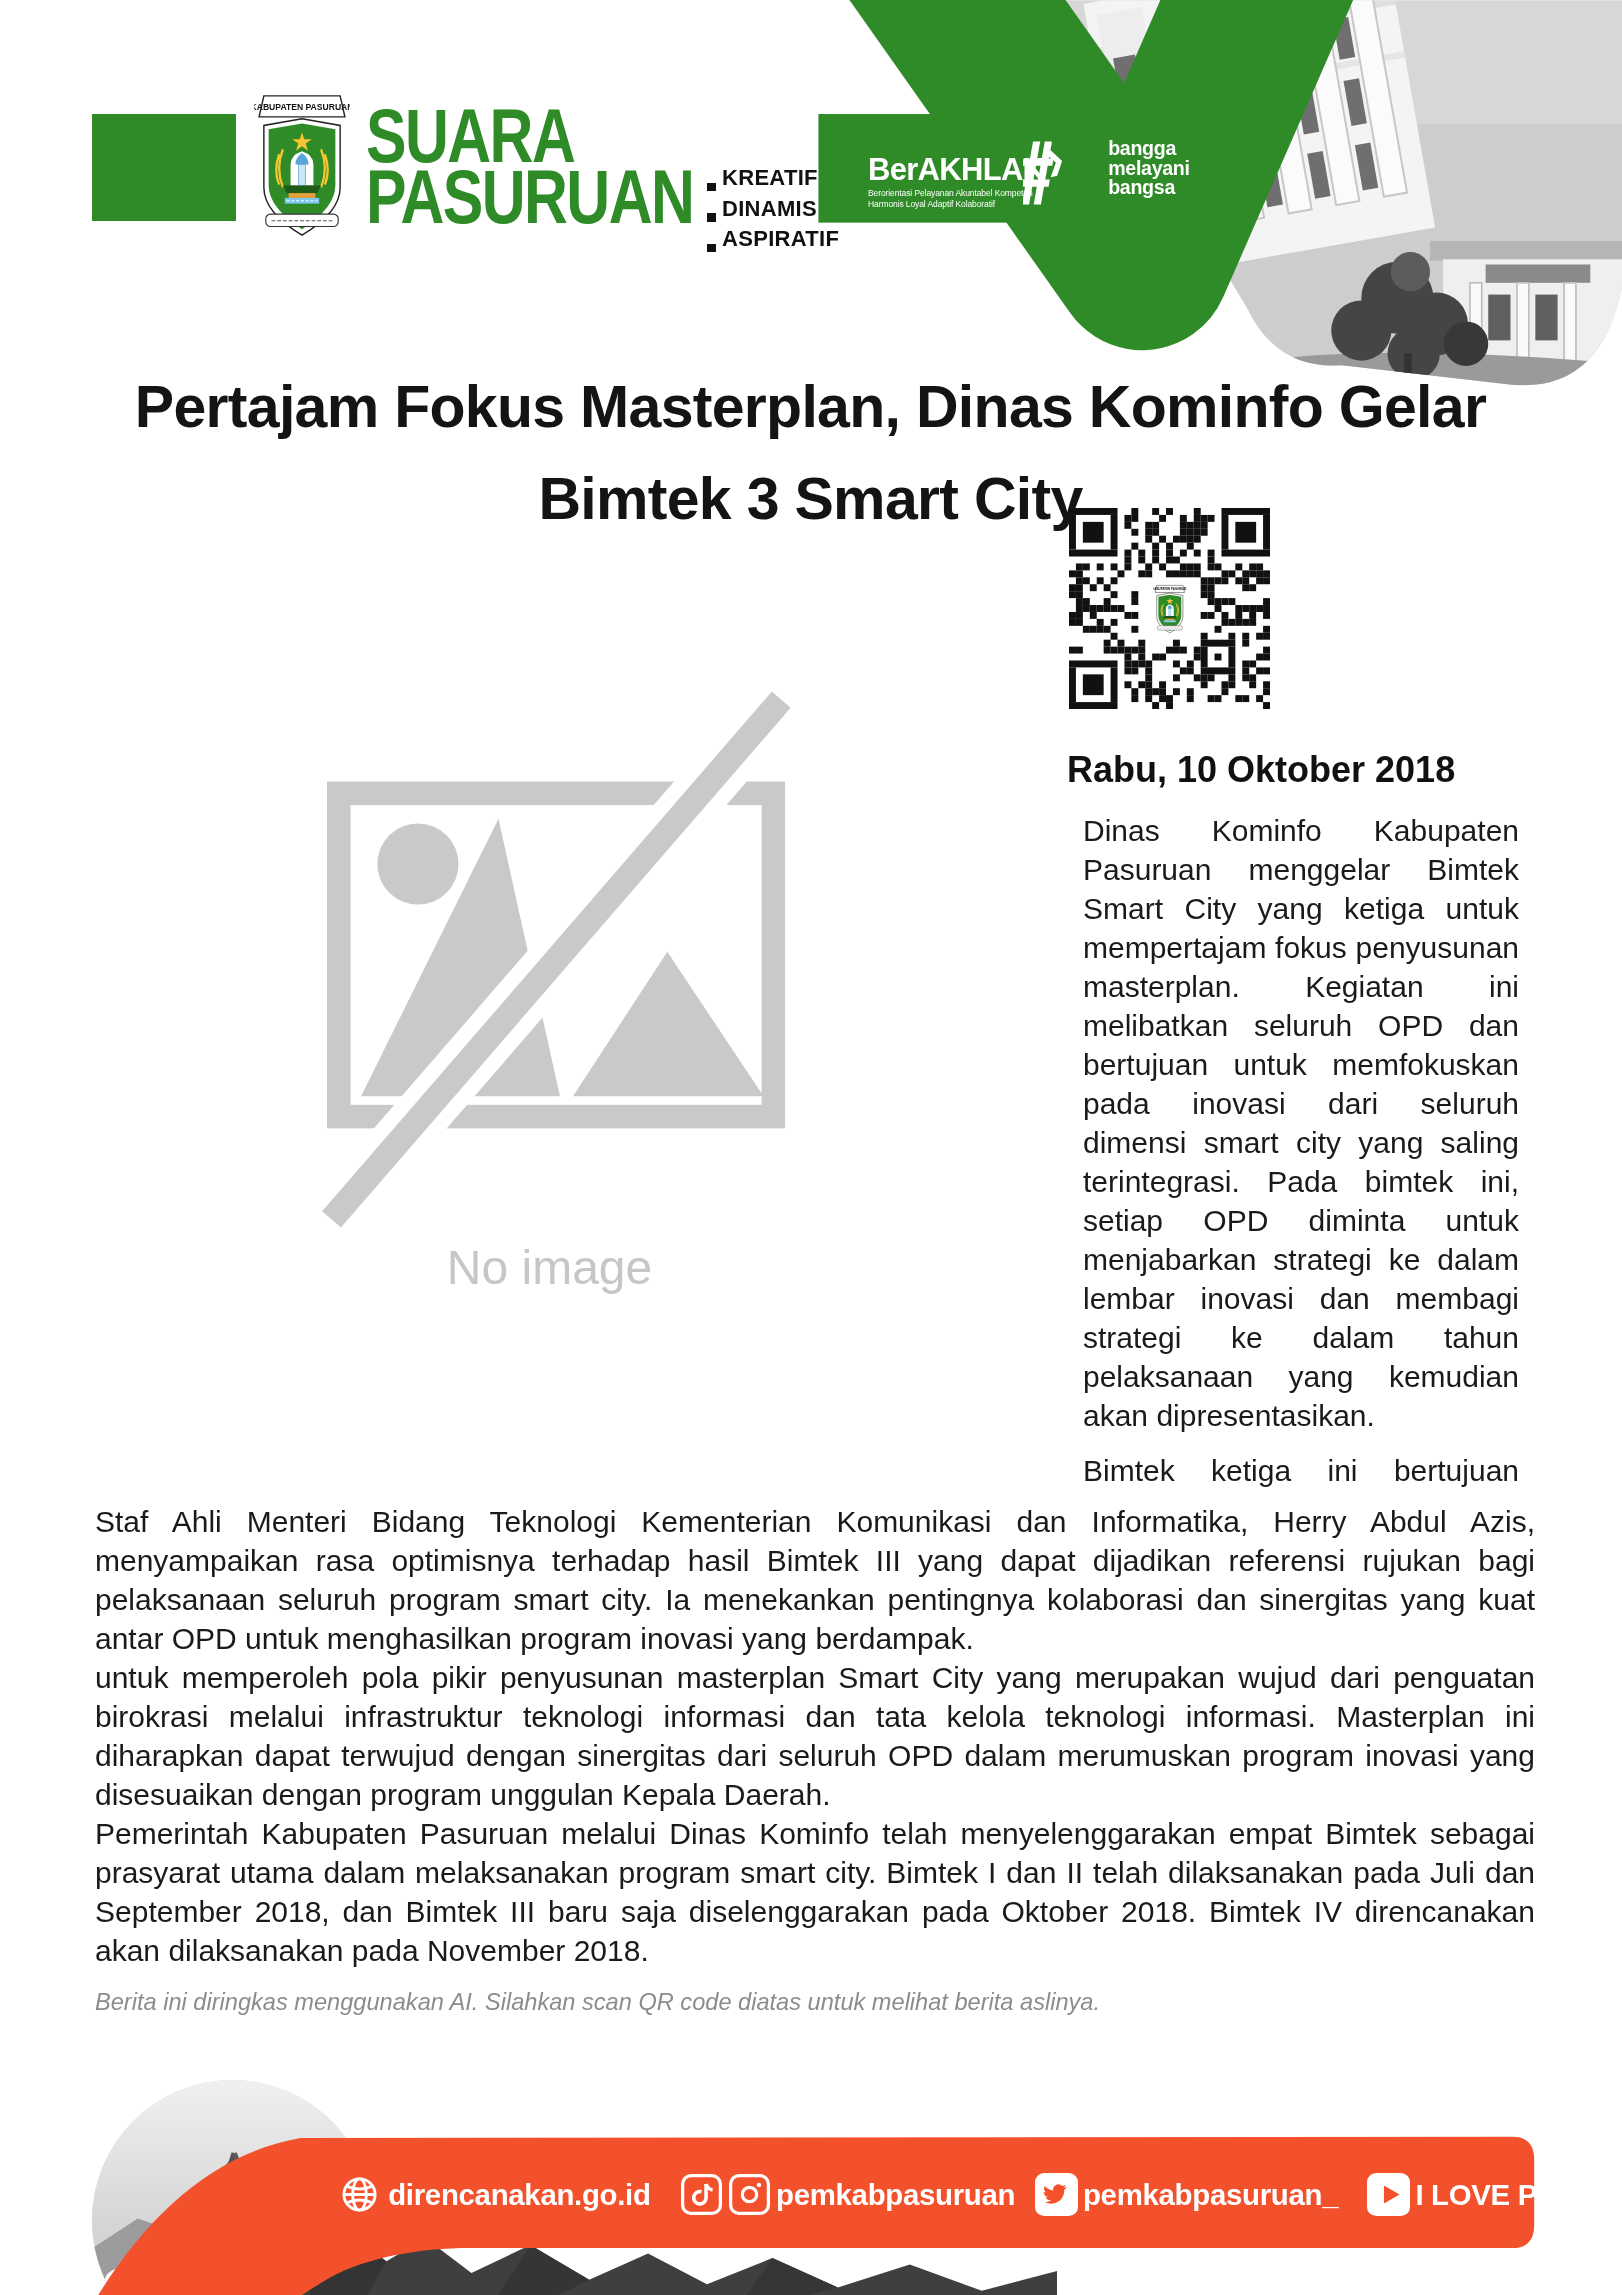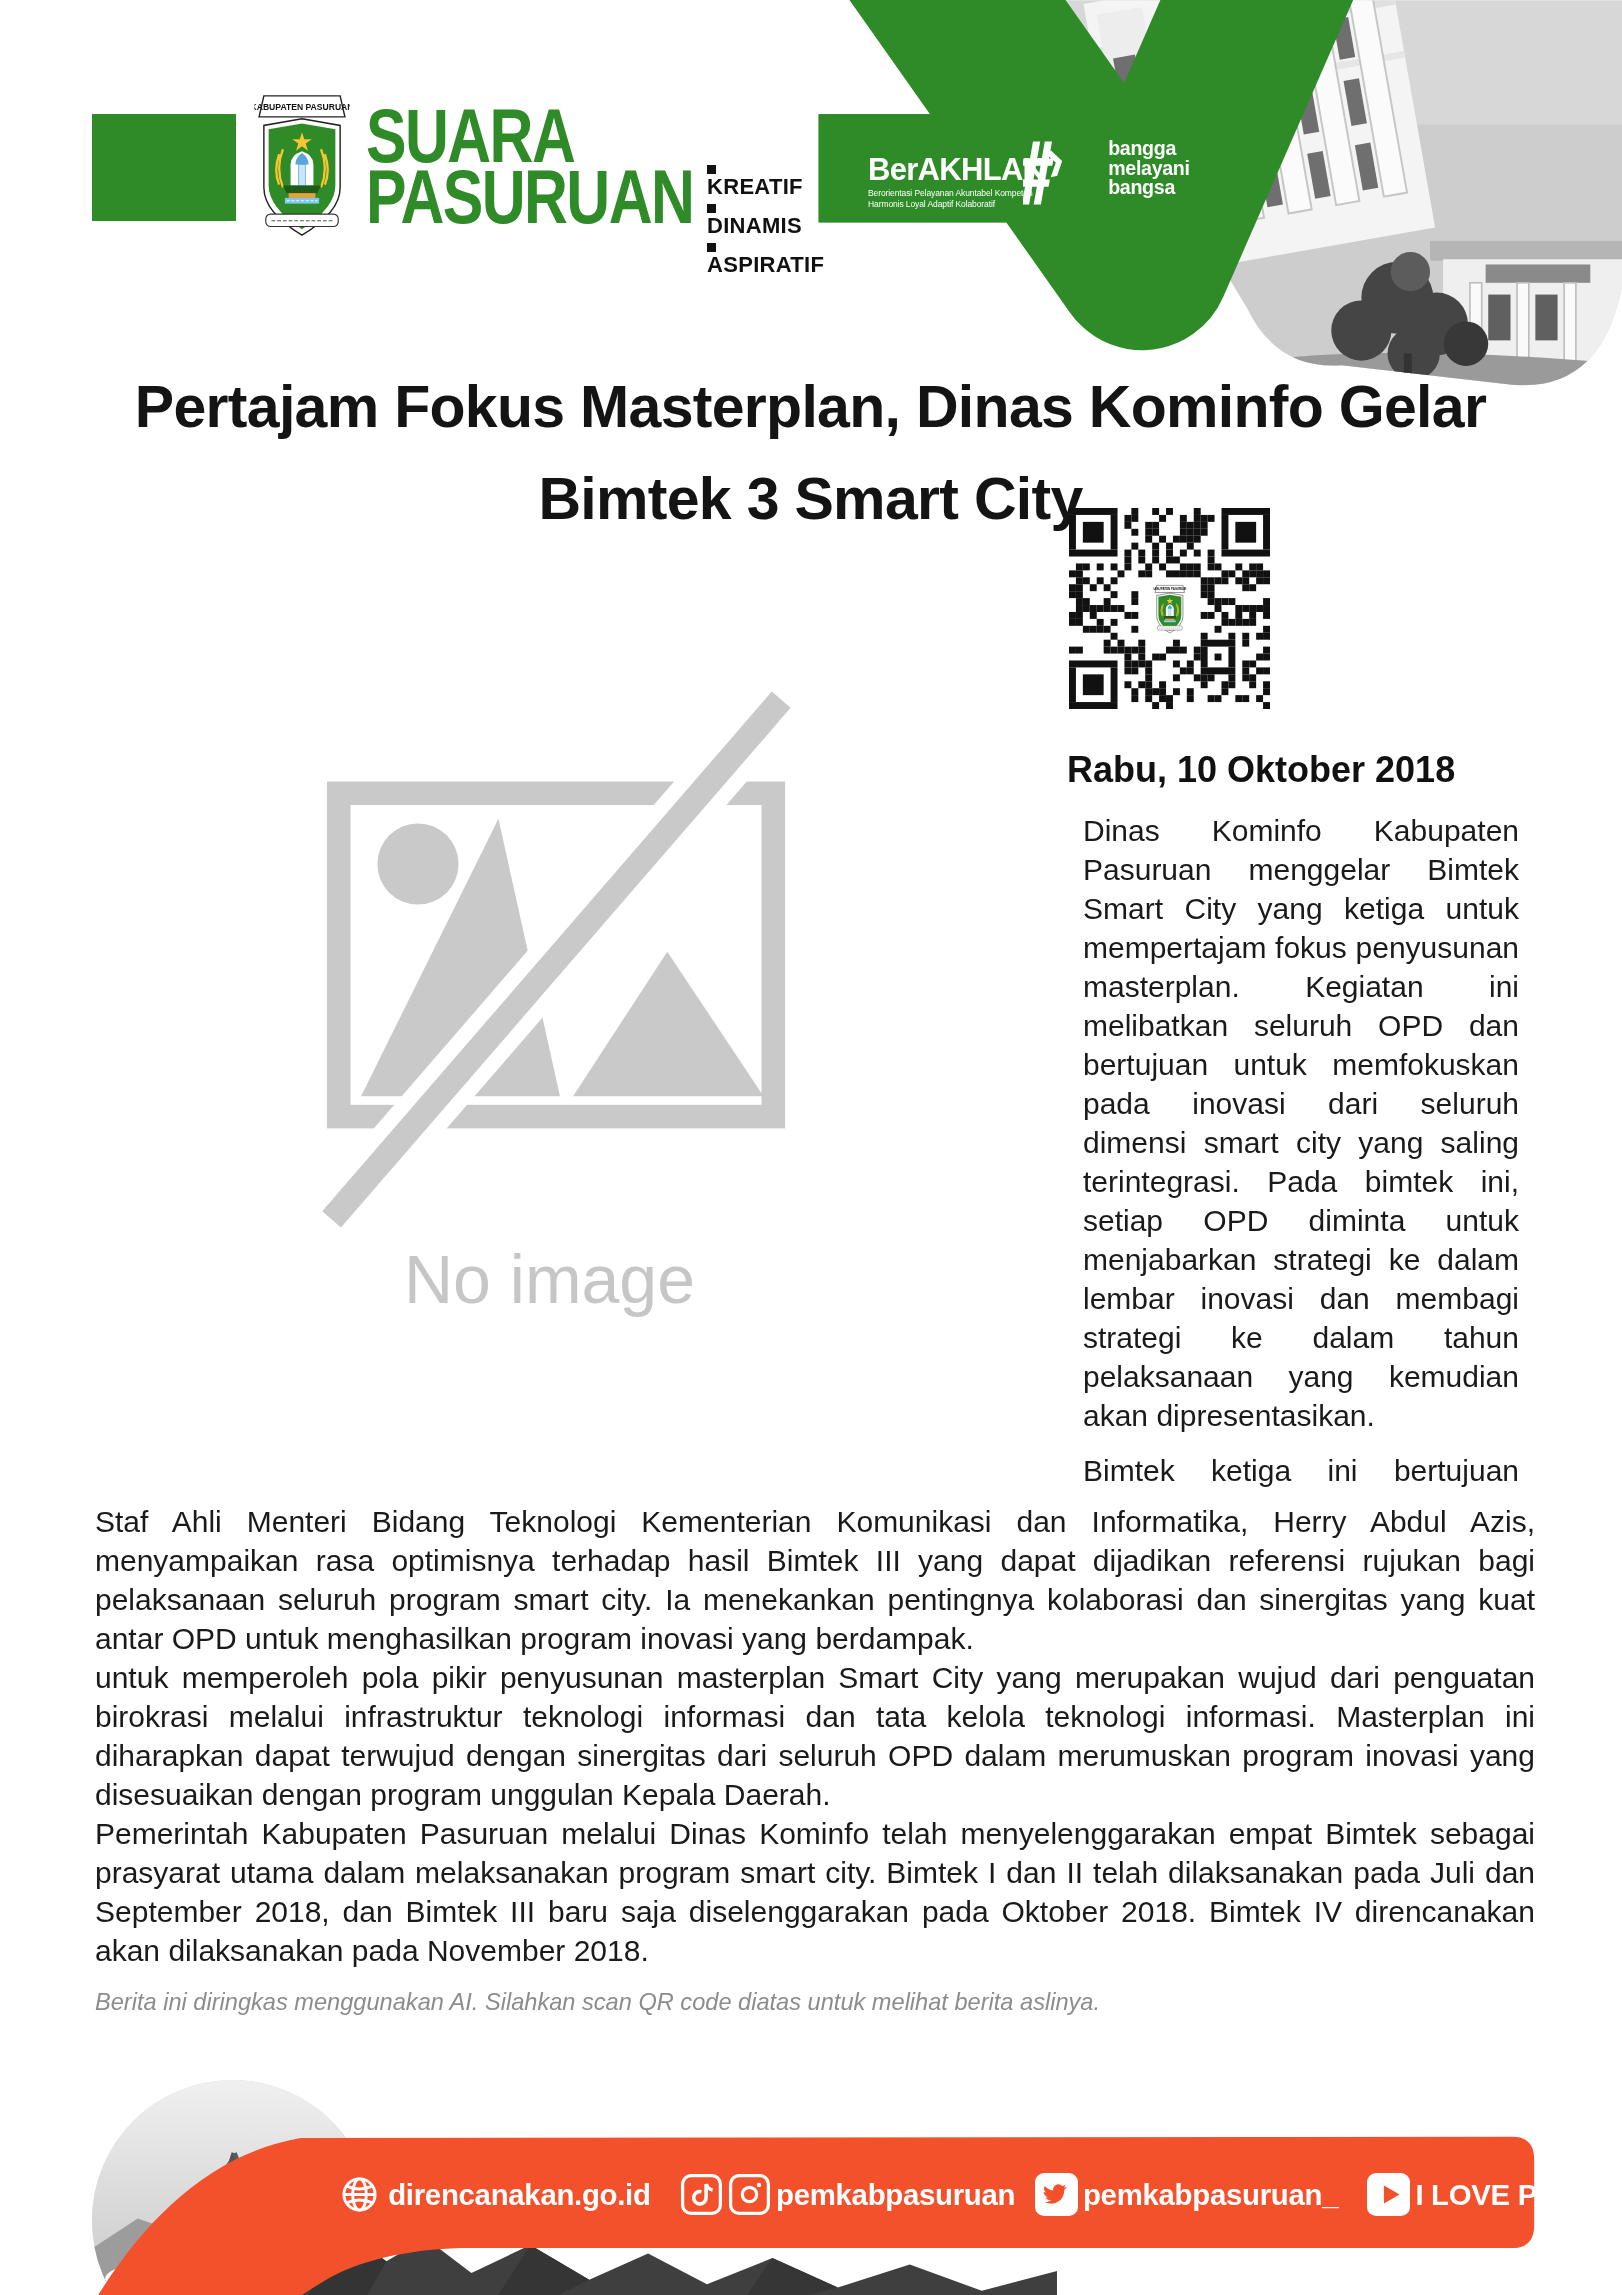--- a/index.html
+++ b/index.html
@@ -7,21 +7,21 @@
     position:relative;width:1623px;height:2295px;background:#ffffff;
     overflow:hidden;font-family:"Liberation Sans",sans-serif;color:#1a1a1a;padding-left:36px;
   }
   .abs{position:absolute;}
 
   
   .green-block{left:92px;top:114px;width:144px;height:107px;background:#2F8B27;}
   .brand{left:366px;top:105px;line-height:61px;font-size:76px;font-weight:800;
          color:#2F8B27;letter-spacing:-2px;transform:scaleX(.80);transform-origin:left top;white-space:nowrap;}
   .tagline{left:707px;top:165px;list-style:none;margin:0;padding:0;}
-  .tagline li{display:flex;align-items:flex-start;margin-bottom:4.6px;flex-direction:column;}
+  .tagline li{display:flex;align-items:flex-end;margin-bottom:4.6px;}
   .tagline .sq{width:8.5px;height:8.5px;background:#111;margin-right:6.5px;flex:none;}
   .tagline span.lbl{font-size:22px;font-weight:700;color:#111;letter-spacing:0.3px;}
 
   .hero{left:753px;top:0;width:870px;height:406px;}
 
   .berakhlak{left:868px;top:152px;color:#fff;z-index:5;}
   .berakhlak .t{font-size:31px;font-weight:800;letter-spacing:-0.7px;white-space:nowrap;}
   .berakhlak .arrow{display:inline-block;font-size:25px;font-weight:800;transform:translateY(-10.5px) rotate(-14deg);}
   .berakhlak .s{font-size:8.5px;line-height:10.5px;letter-spacing:-0.1px;white-space:nowrap;}
   .hashtag{left:1023px;top:139px;display:flex;color:#fff;z-index:5;align-items:flex-start;gap:46px;}
@@ -34,21 +34,21 @@
   .qr{left:1069px;top:508px;width:201px;height:201px;}
   .date{left:1067px;top:749px;width:468px;font-size:36px;font-weight:700;color:#111;}
   .col-text{left:1067px;top:795px;width:468px;font-size:30px;line-height:39px;text-align:justify;}
   .col-text p{margin:16px;}
   .force-justify{text-align:justify;text-align-last:justify;}
   .main-text{left:95px;top:1502px;width:1440px;font-size:30px;line-height:39px;text-align:justify;}
   .main-text p{margin:0;}
   .footnote{left:95px;top:1989px;width:1440px;font-size:23.6px;font-style:italic;color:#8C8C8C;}
 
   .ph-svg{left:281px;top:667px;width:537px;height:589px;}
-  .ph-label{left:281px;top:1240px;width:537px;text-align:center;font-size:68px;color:#C6C6C6;}
+  .ph-label{left:281px;top:1240px;width:537px;text-align:center;font-size:48px;color:#C6C6C6;}
 
   
   .bromo{left:92px;top:2080px;width:281px;height:281px;border-radius:50%;overflow:hidden;background:#DADADA;}
   .dark-mtn{left:249px;top:2222px;width:808px;height:74px;}
   .orange{left:65px;top:2130px;width:1479px;height:166px;}
   .social{left:340px;top:2171px;height:47px;display:flex;align-items:center;z-index:9;}
   .social .txt{font-size:29.4px;font-weight:700;color:#fff;letter-spacing:-0.3px;white-space:nowrap;}
   .g14{width:9.2px;flex:none;} .g30{width:19.6px;flex:none;} .g44{width:29px;flex:none;} .g8{width:5.2px;flex:none;}
 </style>
 </head>

